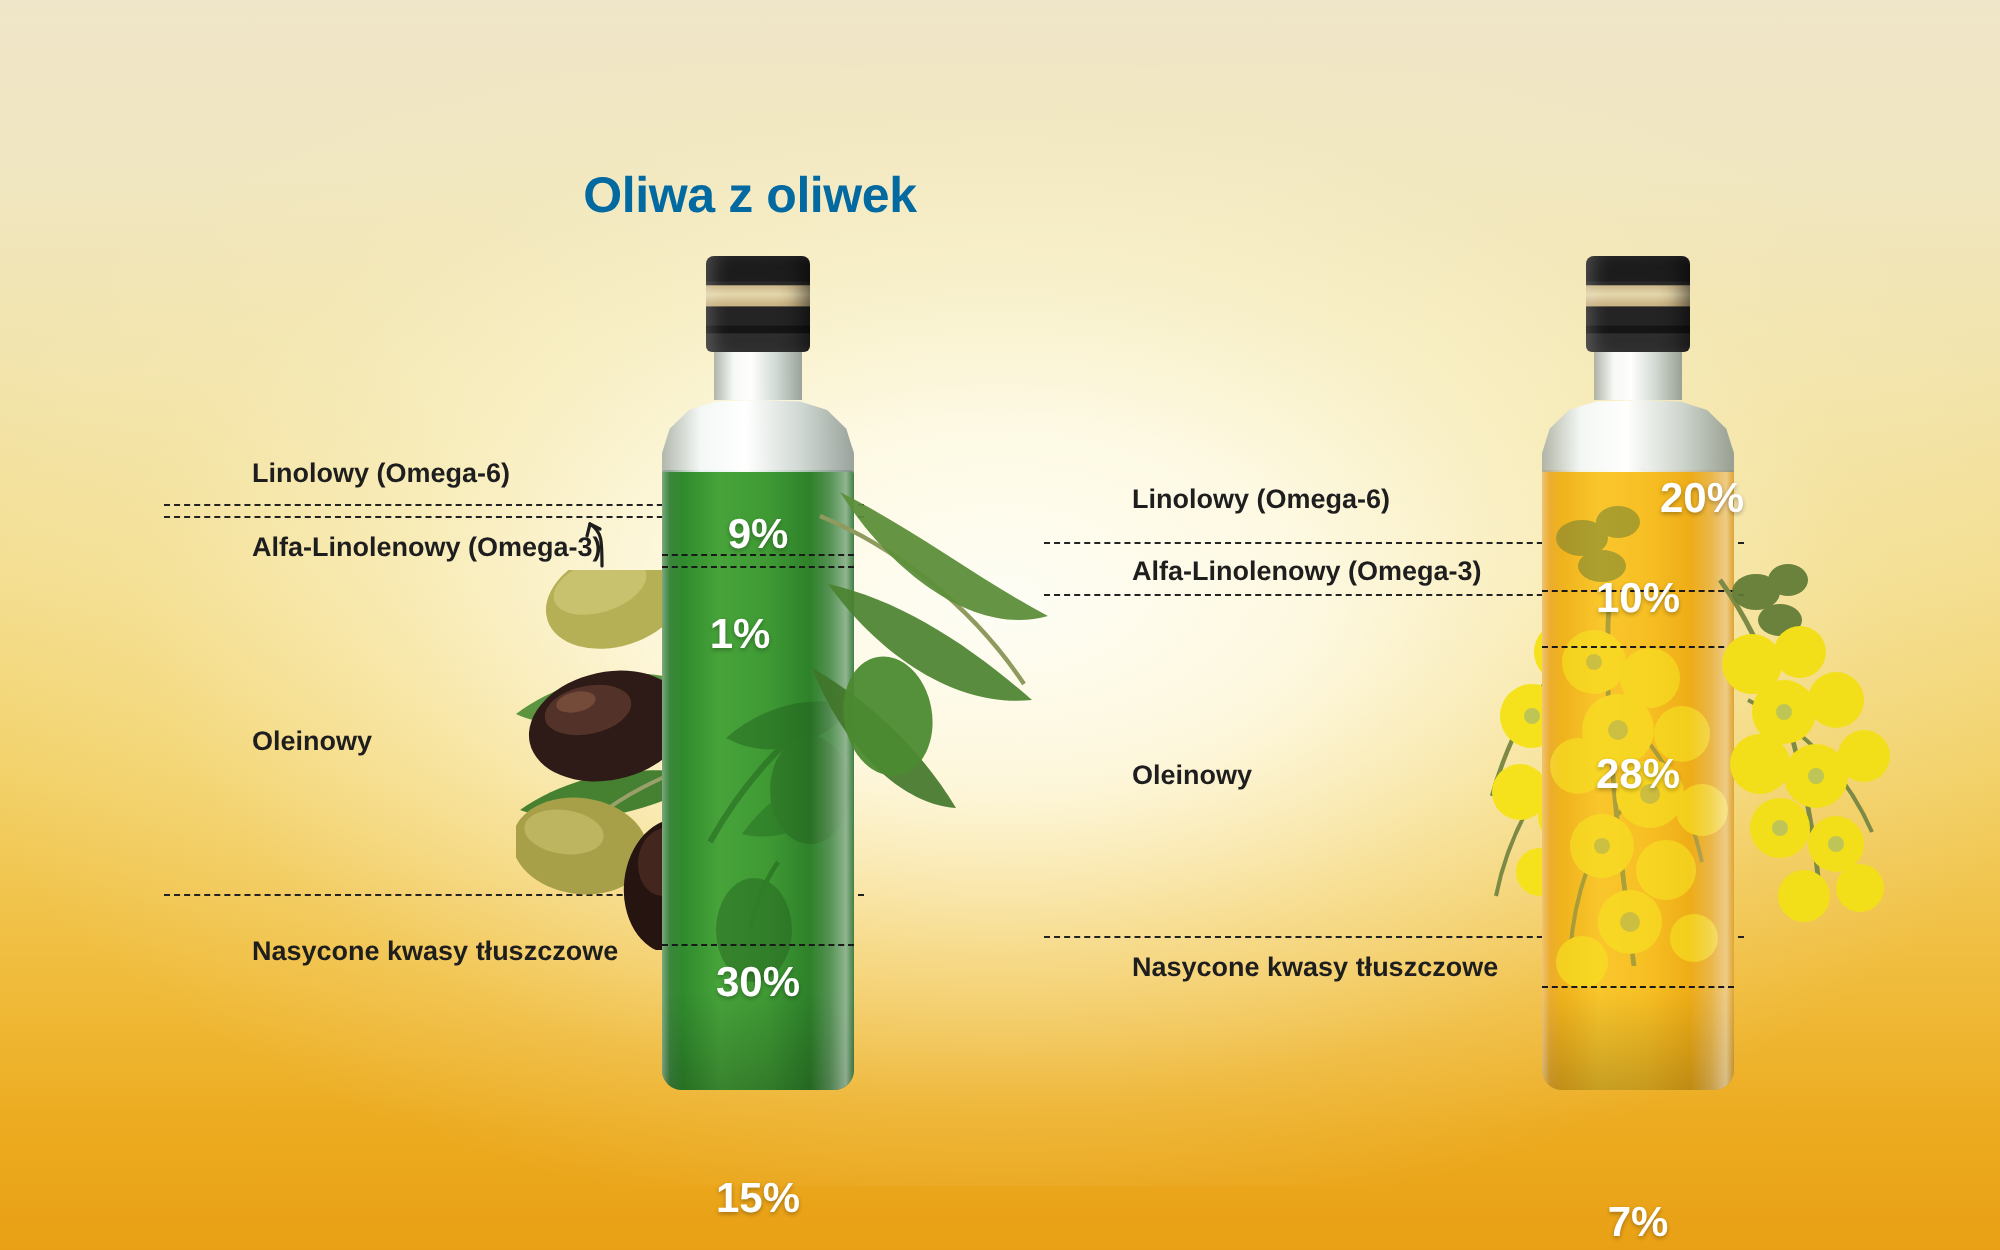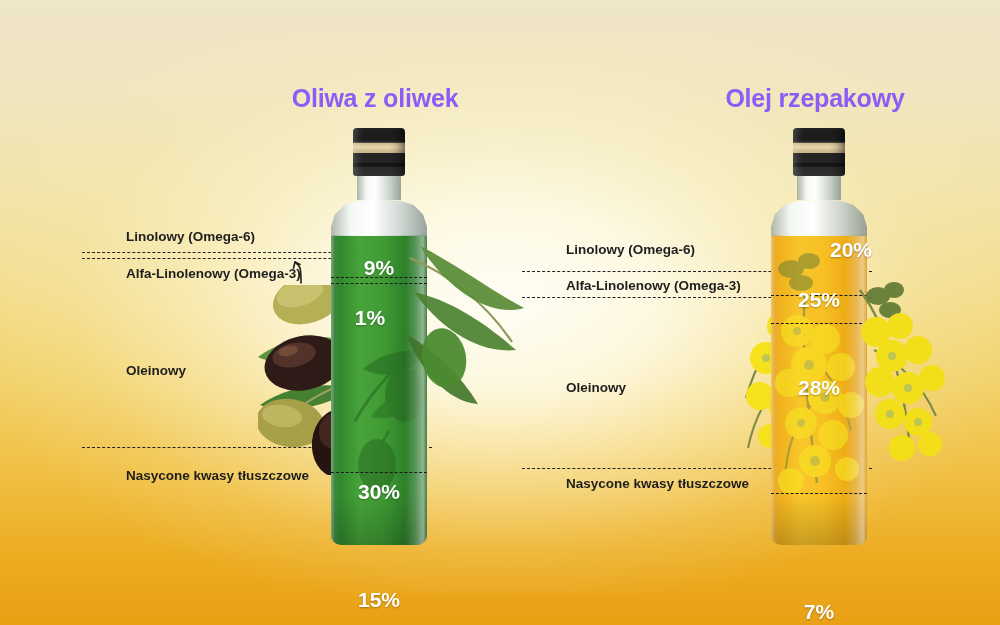--- a/index.html
+++ b/index.html
@@ -32,21 +32,21 @@
         rgba(250,235,170,0) 76%);
     pointer-events: none;
   }
   .stage { position: absolute; inset: 0; }
 
   
   .title {
     position: absolute;
     font-size: 25px;
     font-weight: bold;
-    color: #8b5cf6;
+    color: #0369a1;
     letter-spacing: -0.2px;
     white-space: nowrap;
     text-align: center;
   }
   #title-left  { left: 275px; top: 84px; width: 200px; }
   #title-right { left: 715px; top: 84px; width: 200px; }
 
   
   .lbl {
     position: absolute;
@@ -176,21 +176,20 @@
   .deco { position: absolute; pointer-events: none; }
 </style>
 </head>
 <body>
 
 <div class="glow"></div>
 
 <div class="stage">
 
   <div class="title" id="title-left">Oliwa z oliwek</div>
-  <div class="title" id="title-right">Olej rzepakowy</div>
 
   <div class="lbl" style="left:82px; top:229px;">Linolowy (Omega-6)</div>
   <div class="lbl" style="left:82px; top:266px;">Alfa-Linolenowy (Omega-3)</div>
   <div class="lbl" style="left:82px; top:363px;">Oleinowy</div>
   <div class="lbl" style="left:82px; top:468px;">Nasycone kwasy tłuszczowe</div>
 
   <div class="dash" style="left:82px; top:252px; width:350px;"></div>
   <div class="dash" style="left:82px; top:258px; width:350px;"></div>
   <div class="dash" style="left:82px; top:447px; width:350px;"></div>
 
@@ -368,18 +367,18 @@
           <circle cx="26" cy="96" r="4"></circle>
         </g>
       </svg>
 
       <div class="bdash" style="top:60px;"></div>
       <div class="bdash" style="top:88px;"></div>
       <div class="bdash" style="top:258px;"></div>
     </div>
 
     <div class="pct" style="top:110px;margin-left:32px;">20%</div>
-    <div class="pct" style="top:160px;">25%</div>
+    <div class="pct" style="top:160px;">10%</div>
     <div class="pct" style="top:248px;">28%</div>
     <div class="pct" style="top:472px;">7%</div>
   </div>
 
 </div>
 
 </body></html>

